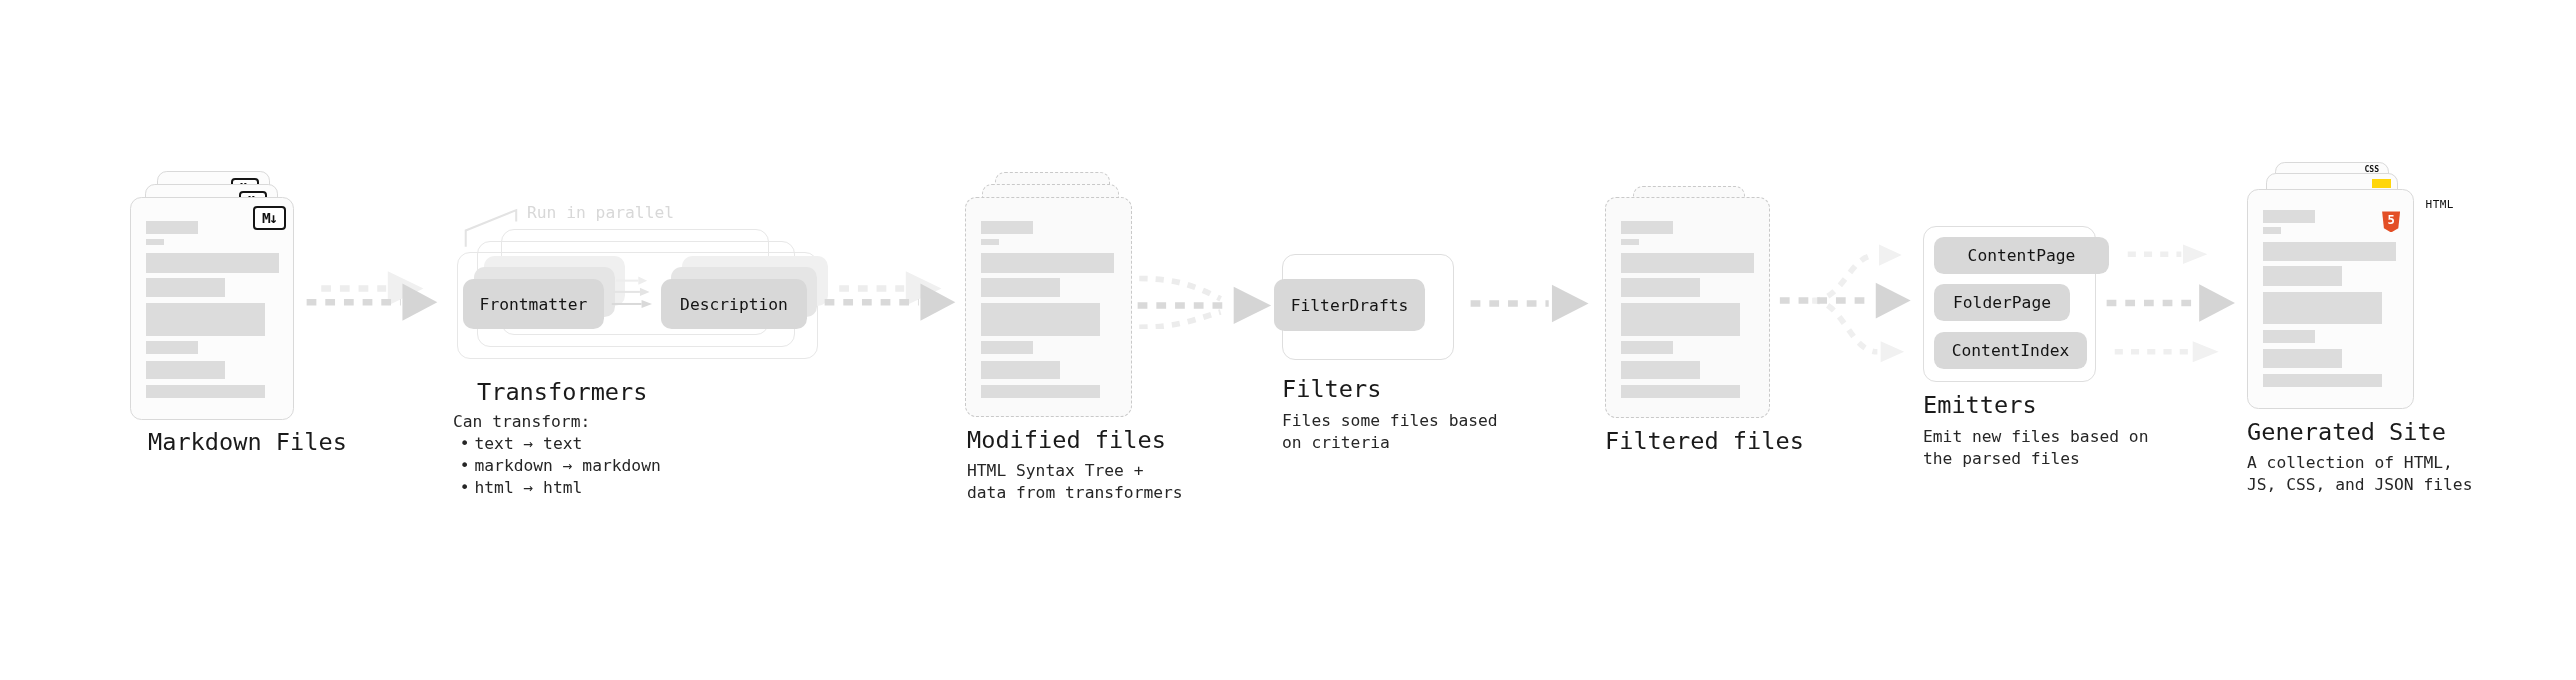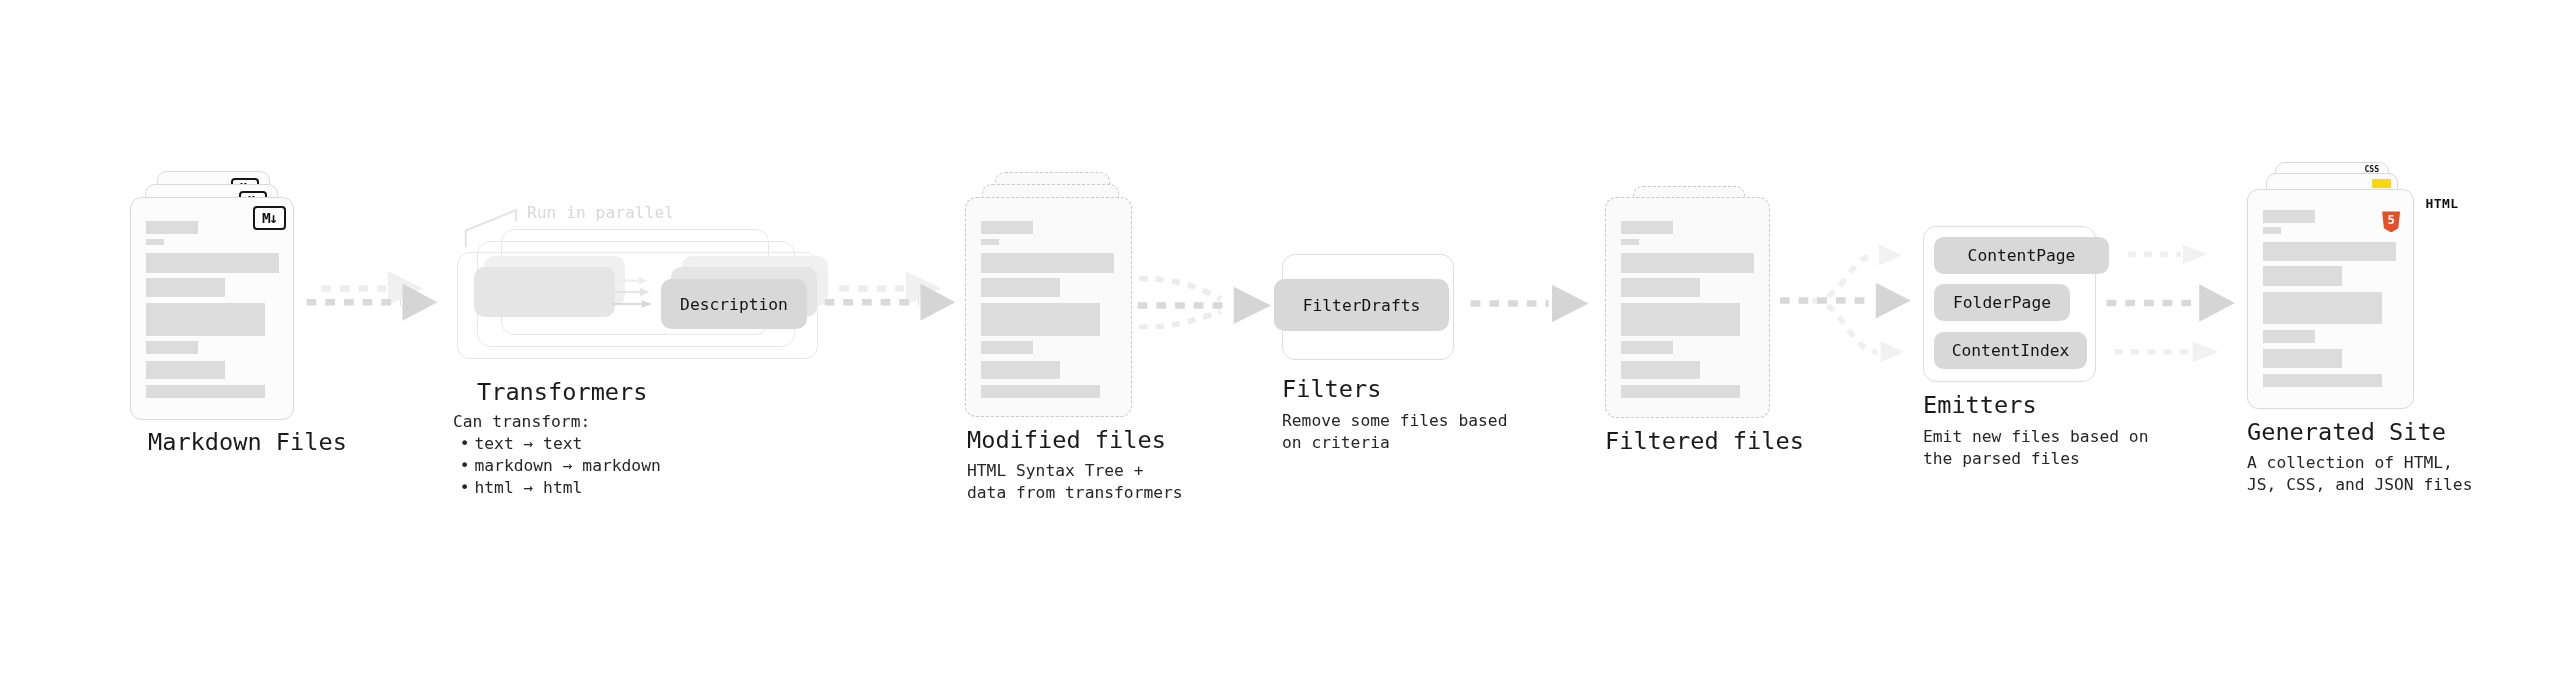--- a/index.html
+++ b/index.html
@@ -24,21 +24,21 @@
 
   
   .md-badge{position:absolute;right:7.3px;top:8.1px;width:33px;height:23.6px;box-sizing:border-box;
             border:2.4px solid #151515;border-radius:4.1px;background:#fff;display:flex;align-items:center;
             justify-content:center;font-weight:bold;font-size:14.6px;color:#111;letter-spacing:-1.6px;}
   .md-badge.small{width:28px;height:21px;right:9.8px;top:5.7px;font-size:11.4px;border-width:2px;}
   .css-badge{position:absolute;right:8.1px;top:2.4px;text-align:center;font-weight:bold;font-size:8.1px;
              color:#111;line-height:8.1px;border-bottom:3.3px solid var(--css-blue,#2b66f6);padding:0 0.8px 0.8px 0.8px;}
   .js-badge{position:absolute;right:5.7px;top:4.9px;width:19.5px;height:9px;background:var(--js-yellow,#ffd60a);}
   .html5-badge{position:absolute;right:11.4px;top:5.7px;width:21px;text-align:center;}
-  .html5-badge .h5-label{font-weight:bold;font-size:13px;letter-spacing:0.4px;color:#111;line-height:7.3px;padding-left:45px;}
+  .html5-badge .h5-label{font-weight:normal;font-size:11px;letter-spacing:0.4px;color:#111;line-height:7.3px;padding-left:45px;}
   .html5-badge .h5-shield{width:18px;height:21px;margin:0.8px auto 0;background:var(--html5-orange,#e34f26);
              clip-path:polygon(0 0,100% 0,90% 80%,50% 100%,10% 80%);display:flex;align-items:flex-start;
              justify-content:center;}
   .html5-badge .h5-five{color:#fff;font-weight:bold;font-size:12.2px;line-height:18px;}
 
   
   .outline-box{position:absolute;box-sizing:border-box;border:1.6px solid #e7e7e7;border-radius:13px;background:transparent;}
   .outline-box.filled{background:#ffffff;border-color:#dedede;}
   .chip{position:absolute;box-sizing:border-box;border-radius:10.6px;background:var(--chip-gray,#d8d8d8);
         display:flex;align-items:center;justify-content:center;font-size:16.3px;color:#141414;}
@@ -92,20 +92,21 @@
     <path d="M 75 24 L 75 10 L 13 35 L 13 55" fill="none" stroke="#e3e3e3" stroke-width="2.5"></path>
   </svg>
   <div class="note" style="left:527px;top:203px">Run in parallel</div>
 
   <div class="outline-box" style="left:501px;top:229px;width:268px;height:106px"></div>
   <div class="outline-box" style="left:477px;top:241px;width:318px;height:106px"></div>
   <div class="outline-box" style="left:457px;top:252px;width:361px;height:107px"></div>
 
   <div class="chip g2" style="left:484px;top:256px;width:141px;height:50px"></div>
   <div class="chip g1" style="left:474px;top:267px;width:141px;height:50px"></div>
+  <div class="chip" style="left:463px;top:279px;width:141px;height:50px">Frontmatter</div>
 
   <div class="chip g2" style="left:682px;top:256px;width:146px;height:50px"></div>
   <div class="chip g1" style="left:671px;top:267px;width:146px;height:50px"></div>
   <div class="chip" style="left:661px;top:279px;width:146px;height:50px">Description</div>
 
   <svg class="arrow-svg" style="left:609px;top:275px" width="49" height="37" viewBox="0 0 60 46">
     <line x1="8" y1="7" x2="36" y2="7" stroke="#ededed" stroke-width="2.5"></line>
       <polygon points="36,2 36,12 47,7" fill="#ededed"></polygon>
     <line x1="5" y1="21" x2="38" y2="21" stroke="#e4e4e4" stroke-width="2.5"></line>
       <polygon points="38,16 38,26 50,21" fill="#e4e4e4"></polygon>
@@ -156,23 +157,23 @@
 data from transformers</div>
 
   <svg class="arrow-svg" style="left:1136px;top:272px" width="140" height="57" viewBox="0 0 172 70">
     <path d="M 4 8 C 55 8 78 20 104 33" fill="none" stroke="#ececec" stroke-width="7" stroke-dasharray="10 10"></path>
     <path d="M 4 68 C 55 68 78 56 104 49" fill="none" stroke="#ececec" stroke-width="7" stroke-dasharray="10 10"></path>
     <line x1="2" y1="41" x2="116" y2="41" stroke="#d9d9d9" stroke-width="8" stroke-dasharray="12 11"></line>
     <polygon points="120,18 120,64 166,41" fill="#d5d5d5"></polygon>
   </svg>
 
   <div class="outline-box filled" style="left:1282px;top:254px;width:172px;height:106px"></div>
-  <div class="chip" style="left:1274px;top:279px;width:175px;height:52px">FilterDrafts</div>
+  <div class="chip" style="left:1274px;top:279px;width:151px;height:52px">FilterDrafts</div>
   <div class="stage-title" style="left:1282px;top:375px">Filters</div>
-  <div class="stage-caption" style="left:1282px;top:410px">Remove some files based
+  <div class="stage-caption" style="left:1282px;top:410px">Files some files based
 on criteria</div>
 
   <svg class="arrow-svg" style="left:1469px;top:283px" width="122" height="41" viewBox="0 0 150 50">
     <line x1="2" y1="25" x2="98" y2="25" stroke="#d9d9d9" stroke-width="8" stroke-dasharray="12 11"></line>
     <polygon points="102,2 102,48 147,25" fill="#d5d5d5"></polygon>
   </svg>
 
   <div class="doc-card dashed ghost" style="left:1633px;top:186px;width:112px;height:75px"></div>
   <div class="doc-card dashed" style="left:1605px;top:197px;width:165px;height:221px">
     <span class="doc-lines">

